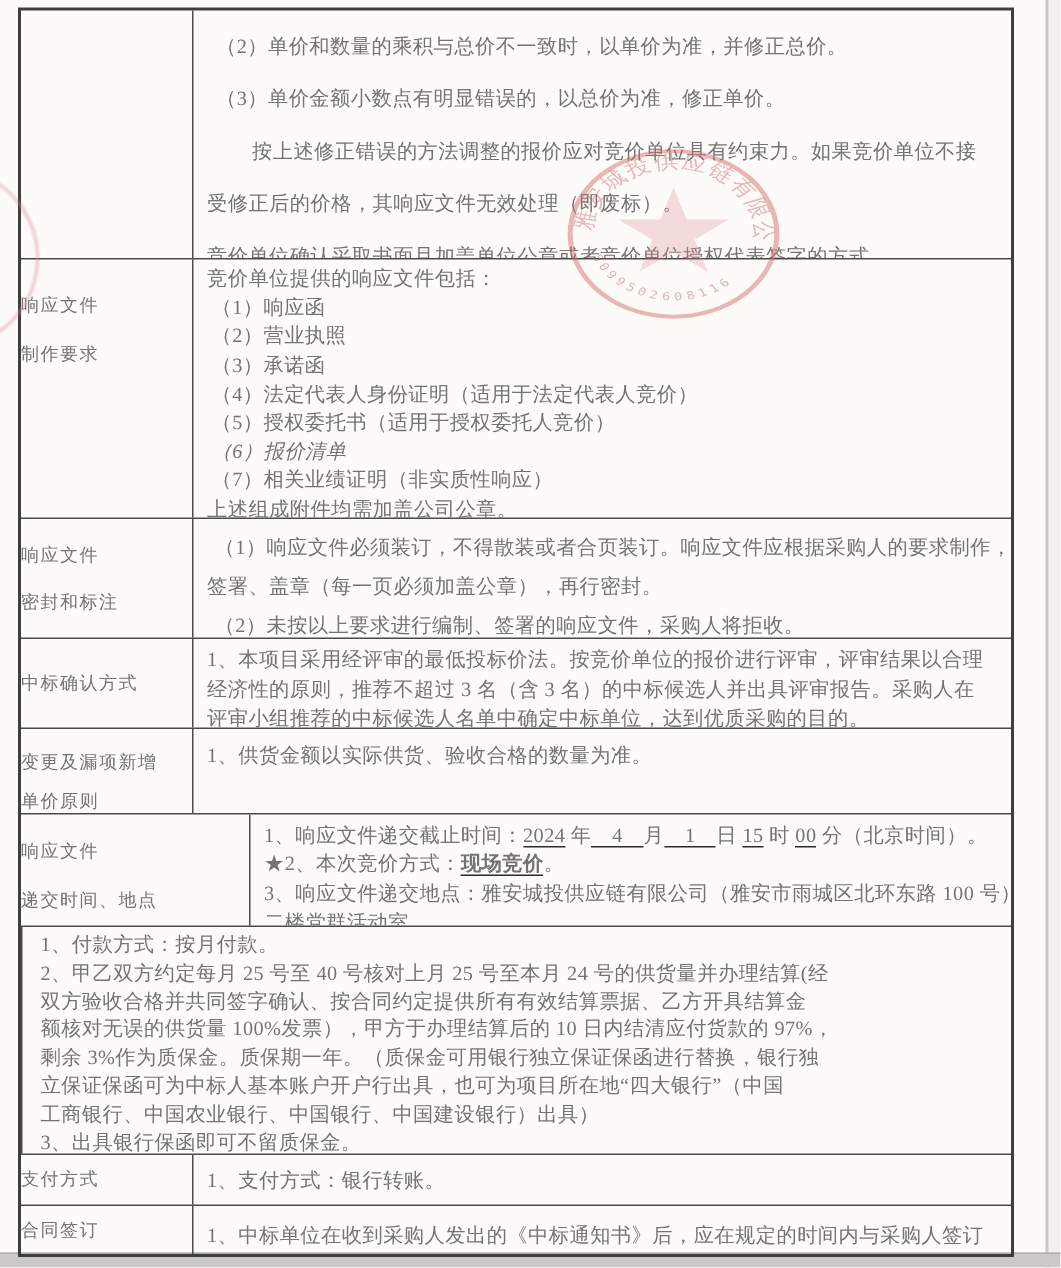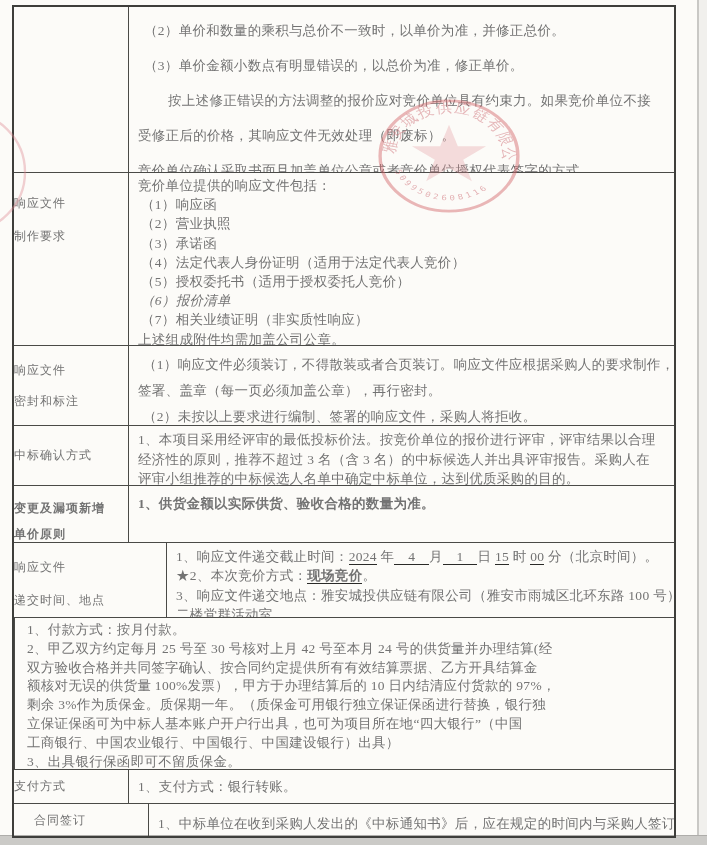--- a/index.html
+++ b/index.html
@@ -29,21 +29,21 @@
     font-size:13.5px;letter-spacing:0.3px;overflow:hidden;
   }
   .c-line{white-space:nowrap;}
   .u{border-bottom:1px solid #2a2a28;}
   .b{font-weight:bold;}
 
   .row-1{height:165px;}
   .row-2{height:173px;}
   .row-3{height:80px;}
   .row-4{height:60px;}
-  .row-5{height:57px;font-weight:bold;}
+  .row-5{height:57px;}
   .row-6{height:75px;}
   .row-7{height:152px;}
   .row-8{height:34px;}
   .row-9{height:33px;}
 
   .row-1 .cell-content{padding-top:6px;line-height:35px;}
   .row-2 .cell-content{padding-top:3px;line-height:19.2px;}
   .row-3 .cell-content{padding-top:6px;line-height:26px;font-family:Liberation Serif, serif;}
   .row-4 .cell-content{padding-top:4px;line-height:19.6px;}
   .row-5 .cell-content{padding-top:8px;line-height:19px;}
@@ -52,21 +52,21 @@
   .row-8 .cell-content{padding-top:7px;line-height:19px;}
   .row-9 .cell-content{padding-top:10px;line-height:19px;}
 
   .row-2 .cell-label{padding-top:14px;line-height:33px;}
   .row-3 .cell-label{padding-top:9px;line-height:31px;}
   .row-4 .cell-label{justify-content:center;}
   .row-5 .cell-label{padding-top:9px;line-height:26px;}
   .row-6 .cell-label{padding-top:8px;line-height:33px;}
   .row-7 .cell-label{padding-top:38px;}
   .row-8 .cell-label{justify-content:center;}
-  .row-9 .cell-label{justify-content:center;margin-left:20px;}
+  .row-9 .cell-label{justify-content:center;}
 
   
   .seal-main{
     position:absolute;left:374px;top:81px;width:150px;height:150px;
     transform:scale(1.3,1.04);pointer-events:none;
     opacity:0.85;filter:blur(0.4px);
   }
   .seal-left{
     position:absolute;left:-110px;top:97px;width:150px;height:150px;
     pointer-events:none;opacity:0.38;filter:blur(0.6px);
@@ -145,21 +145,21 @@
       <div class="cell-content">
         <div class="c-line"><span class="">1、响应文件递交截止时间：</span><span class="u ">2024</span><span class=""> 年</span><span class="u ">　4　</span><span class="">月</span><span class="u ">　1　</span><span class="">日 </span><span class="u ">15</span><span class=""> 时 </span><span class="u ">00</span><span class=""> 分（北京时间）。</span></div>
         <div class="c-line"><span class="">★2、本次竞价方式：</span><span class="u b">现场竞价</span><span class="">。</span></div>
         <div class="c-line"><span class="">3、响应文件递交地点：雅安城投供应链有限公司（雅安市雨城区北环东路 100 号）</span></div>
         <div class="c-line"><span class="">二楼党群活动室。</span></div>
       </div>
     </div>
     <div class="trow row-7">
       <div class="cell-content">
         <div class="c-line"><span class="">1、付款方式：按月付款。</span></div>
-        <div class="c-line"><span class="">2、甲乙双方约定每月 25 号至 30 号核对上月 42 号至本月 24 号的供货量并办理结算(经</span></div>
+        <div class="c-line"><span class="">2、甲乙双方约定每月 25 号至 40 号核对上月 25 号至本月 24 号的供货量并办理结算(经</span></div>
         <div class="c-line"><span class="">双方验收合格并共同签字确认、按合同约定提供所有有效结算票据、乙方开具结算金</span></div>
         <div class="c-line"><span class="">额核对无误的供货量 100%发票），甲方于办理结算后的 10 日内结清应付货款的 97%，</span></div>
         <div class="c-line"><span class="">剩余 3%作为质保金。质保期一年。（质保金可用银行独立保证保函进行替换，银行独</span></div>
         <div class="c-line"><span class="">立保证保函可为中标人基本账户开户行出具，也可为项目所在地“四大银行”（中国</span></div>
         <div class="c-line"><span class="">工商银行、中国农业银行、中国银行、中国建设银行）出具）</span></div>
         <div class="c-line"><span class="">3、出具银行保函即可不留质保金。</span></div>
       </div>
     </div>
     <div class="trow row-8">
       <div class="cell-label">

